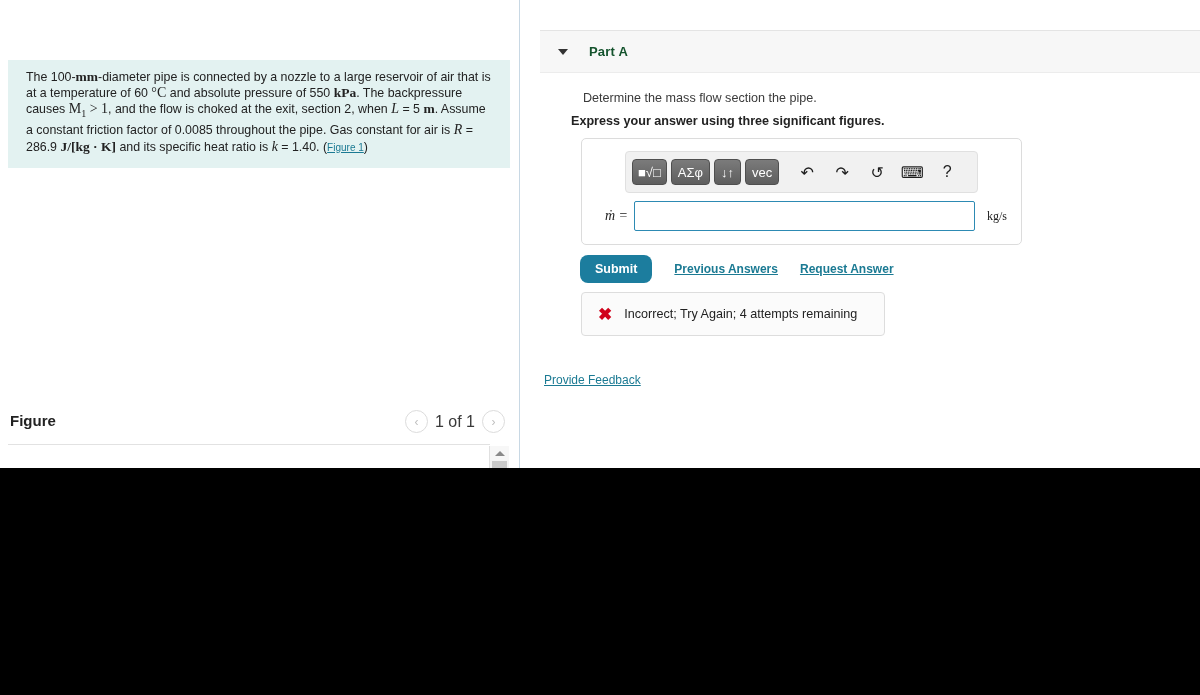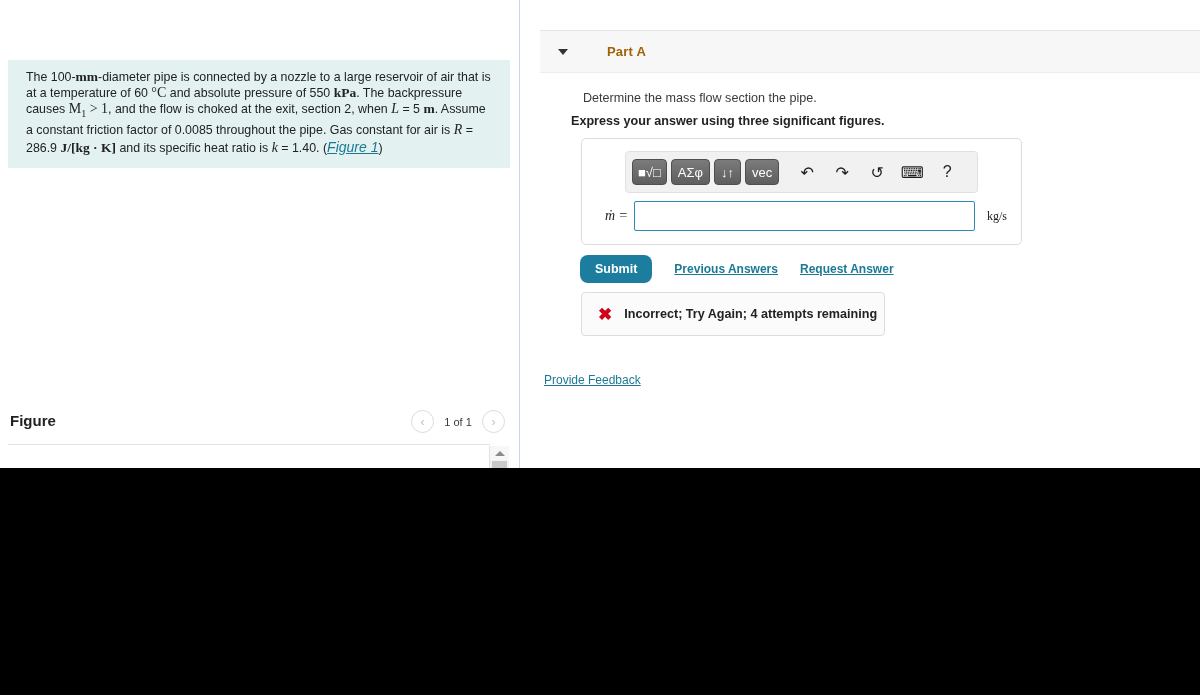--- a/index.html
+++ b/index.html
@@ -84,22 +84,21 @@
   }
   .bold-unit {
     font-family: "Liberation Serif", serif;
     font-size: 13.5px;
     font-weight: bold;
   }
   .fig-link {
     color: #1b7a93;
     text-decoration: underline;
     cursor: pointer;
-    font-size: 14px;
-    font-style: italic;
+    font-size: 10px;
   }
 
   
   #figure-header {
     position: absolute;
     left: 0px; top: 406px;
     width: 519px;
     height: 38px;
   }
   #figure-title {
@@ -124,21 +123,21 @@
     background: #ffffff;
     display: flex;
     align-items: center;
     justify-content: center;
     color: #bfbfbf;
     font-size: 12px;
     cursor: pointer;
     line-height: 1;
   }
   #figure-count {
-    font-size: 11px;
+    font-size: 16px;
     color: #3a3a3a;
     min-width: 34px;
     text-align: center;
   }
   #figure-rule {
     position: absolute;
     left: 8px; top: 444px;
     width: 482px;
     height: 1px;
     background: #e2e2e2;
@@ -201,24 +200,24 @@
   }
   #part-caret {
     margin-left: 18px;
     width: 0; height: 0;
     border-left: 5px solid transparent;
     border-right: 5px solid transparent;
     border-top: 6px solid #333333;
     cursor: pointer;
   }
   #part-label {
-    margin-left: 39px;
+    margin-left: 21px;
     font-size: 13px;
     font-weight: bold;
-    color: #a16207;
+    color: #14532d;
     letter-spacing: 0.2px;
   }
 
   #question-text {
     position: absolute;
     left: 63px; top: 91px;
     font-size: 12.6px;
     color: #3a3a3a;
   }
   #sigfig-text {
@@ -364,21 +363,21 @@
   }
   #result-x {
     color: #d0021b;
     font-size: 17px;
     font-weight: bold;
     margin-right: 12px;
     line-height: 1;
   }
   #result-text {
     font-size: 12.6px;
-    font-weight: bold;
+    font-weight: normal;
     color: #222222;
   }
 
   #provide-feedback {
     position: absolute;
     left: 24px; top: 373px;
     color: #1b7a93;
     text-decoration: underline;
     font-size: 12px;
     cursor: pointer;

